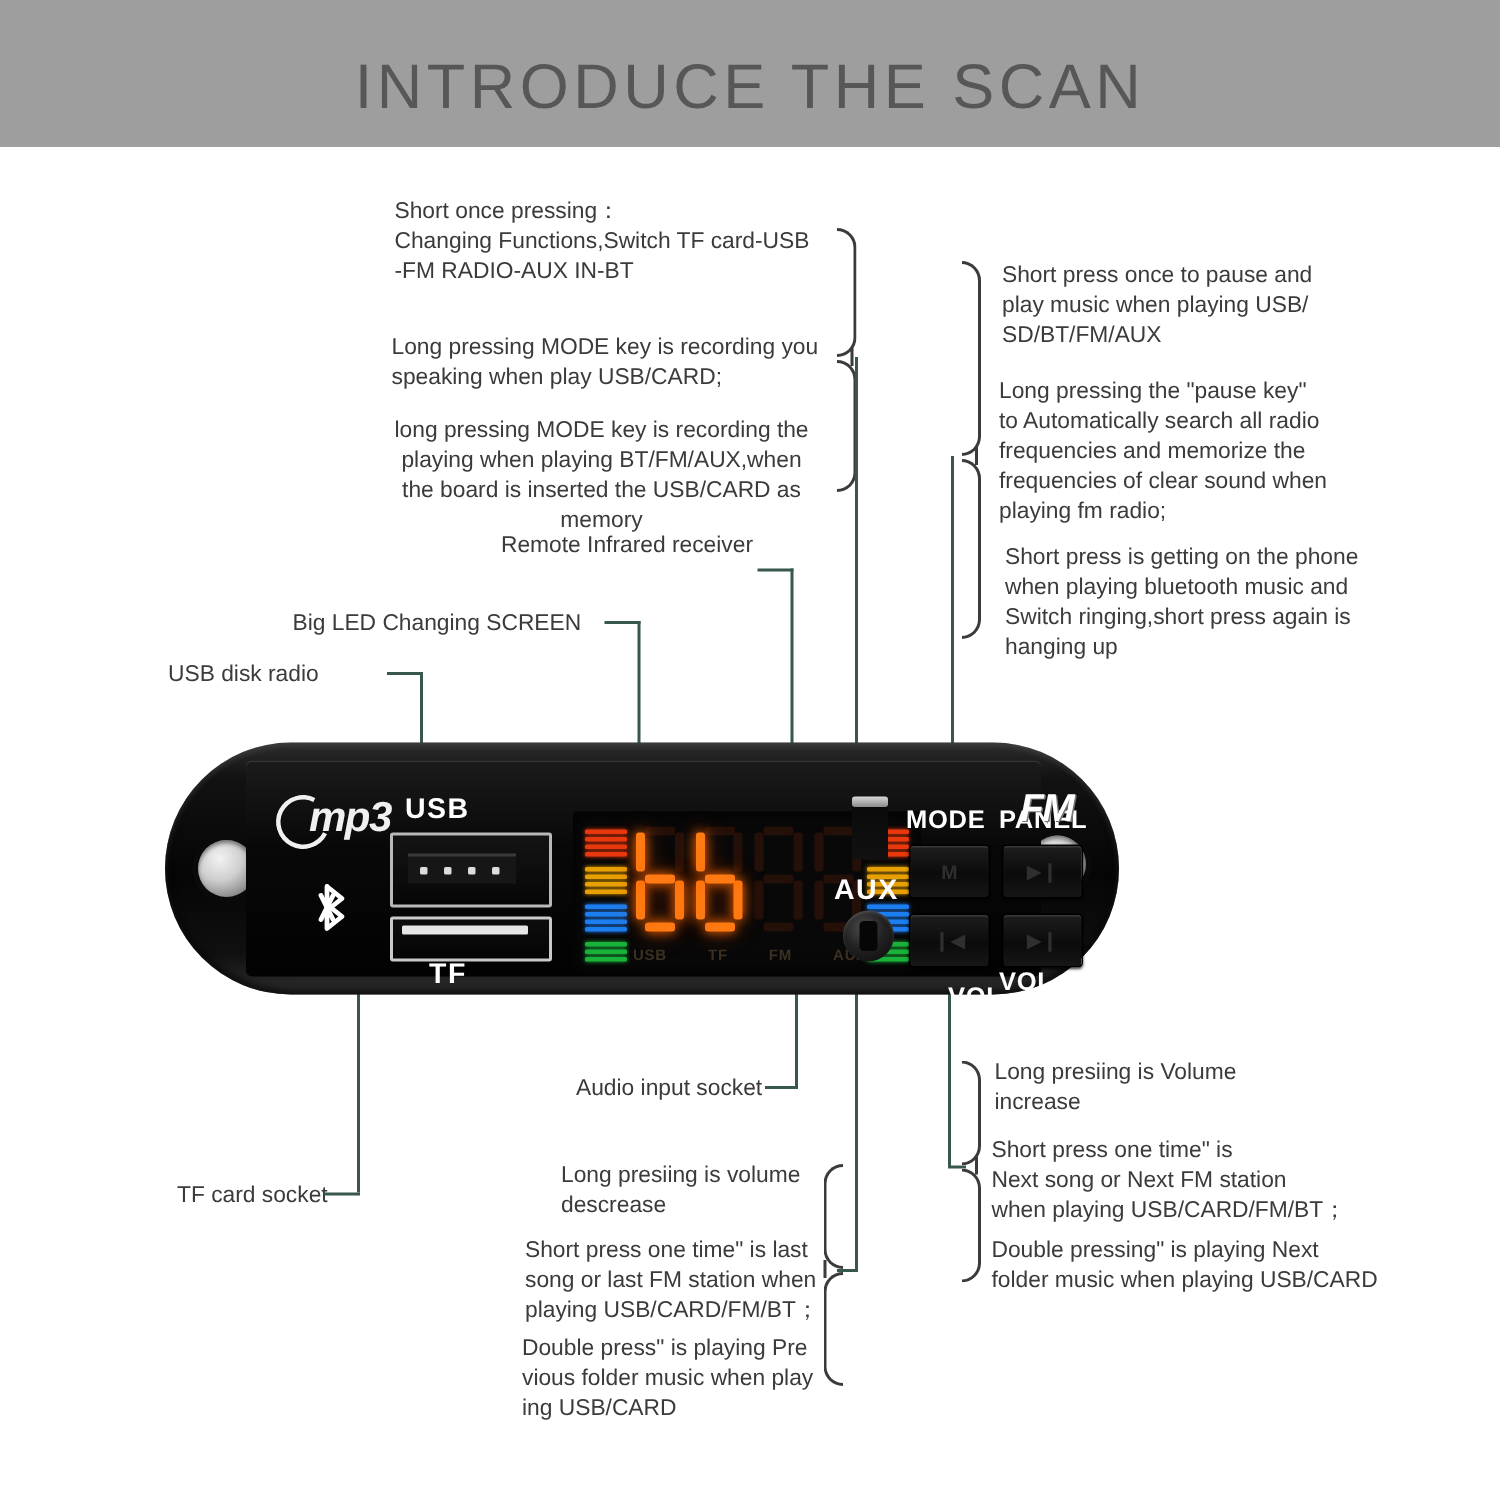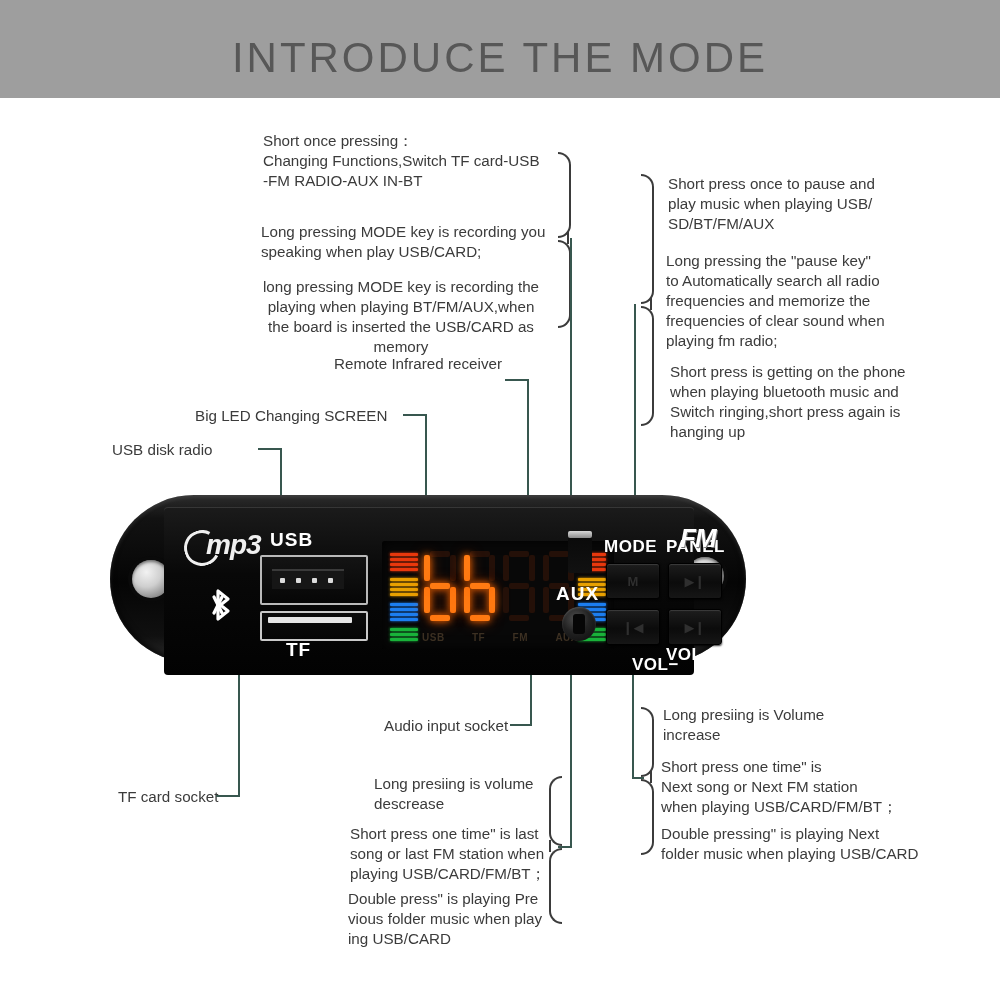--- a/index.html
+++ b/index.html
@@ -45,21 +45,21 @@
   .brace-dot{position:absolute;width:2.2px;background:#3b3b3b;}
   
   #board{
     position:absolute;left:110px;top:495px;width:636px;height:168px;
     border-radius:84px;
     background:
       linear-gradient(180deg,#2c2c2c 0%,#121212 14%,#050505 52%,#101010 84%,#303030 100%);
     box-shadow:inset 0 2px 4px rgba(255,255,255,.13), inset 0 -3px 6px rgba(0,0,0,.8);
   }
   #board-inner{
-    position:absolute;left:54px;top:12px;width:530px;height:168px;
+    position:absolute;left:54px;top:12px;width:530px;height:144px;
     background:linear-gradient(180deg,#1b1b1b 0%,#080808 40%,#020202 100%);
     border-radius:4px;
     box-shadow:inset 0 1px 0 rgba(255,255,255,.12);
   }
   .mount-hole{
     position:absolute;width:38px;height:38px;border-radius:50%;
     background:radial-gradient(circle at 38% 32%,#f2f2f2 0%,#cfcfcf 42%,#8e8e8e 75%,#4a4a4a 100%);
     box-shadow:0 0 0 4px #0a0a0a, inset 0 2px 3px rgba(0,0,0,.45);
   }
   #hole-left{left:22px;top:65px;}
@@ -170,21 +170,21 @@
   #fm-logo{
     position:absolute;left:516px;top:16px;color:#fff;font-style:italic;
     font-weight:700;font-size:26px;letter-spacing:-1px;
     text-shadow:1px 1px 0 #777;
   }
 </style>
 </head>
 <body>
 
 <div id="header-band"></div>
-<div id="header-title">INTRODUCE THE MODE</div>
+<div id="header-title">INTRODUCE THE SCAN</div>
 
 <div class="note" style="left:263px;top:131px;">Short once pressing：
 Changing Functions,Switch TF card-USB
 -FM RADIO-AUX IN-BT</div>
 <div class="note" style="left:261px;top:222px;">Long pressing MODE key is recording you
  speaking when play USB/CARD;</div>
 <div class="note" style="left:263px;top:277px;text-align:center;">long pressing MODE key is recording the
 playing when playing BT/FM/AUX,when
 the board is inserted the USB/CARD as
 memory</div>

